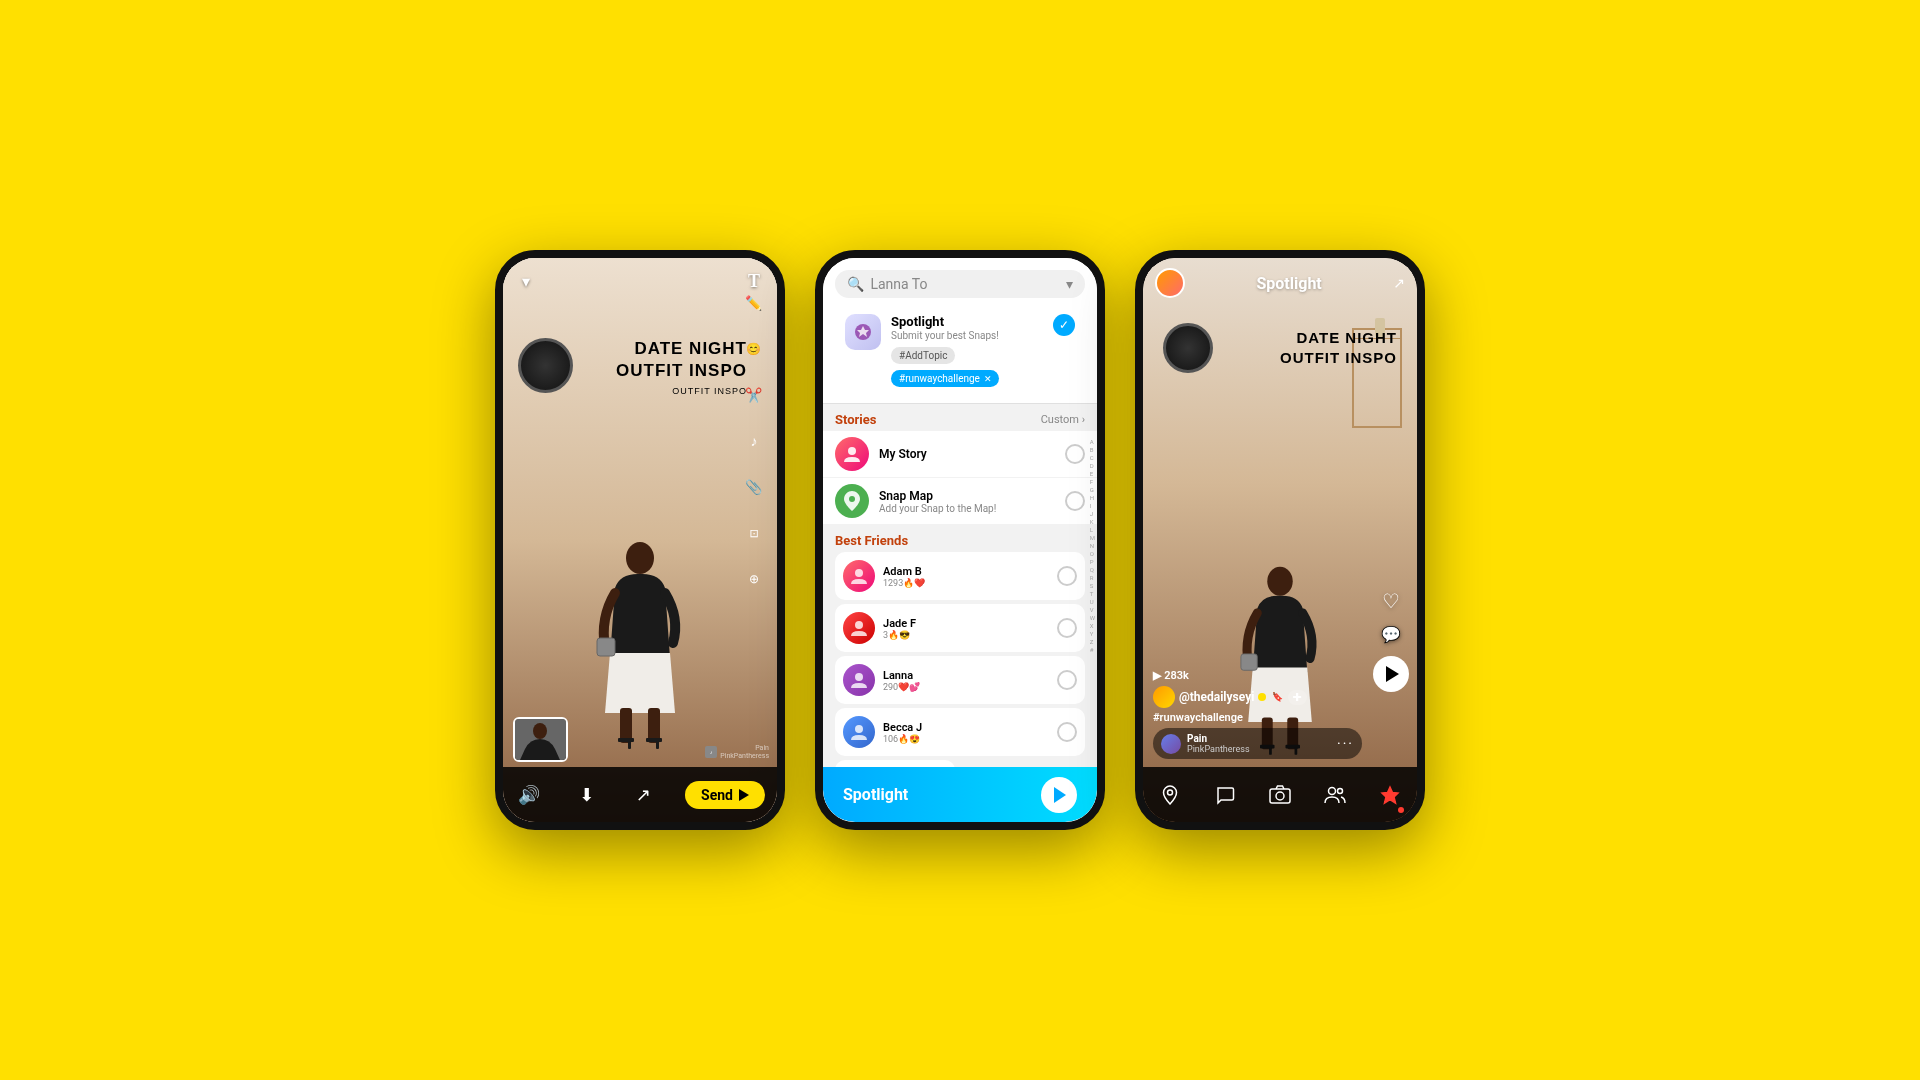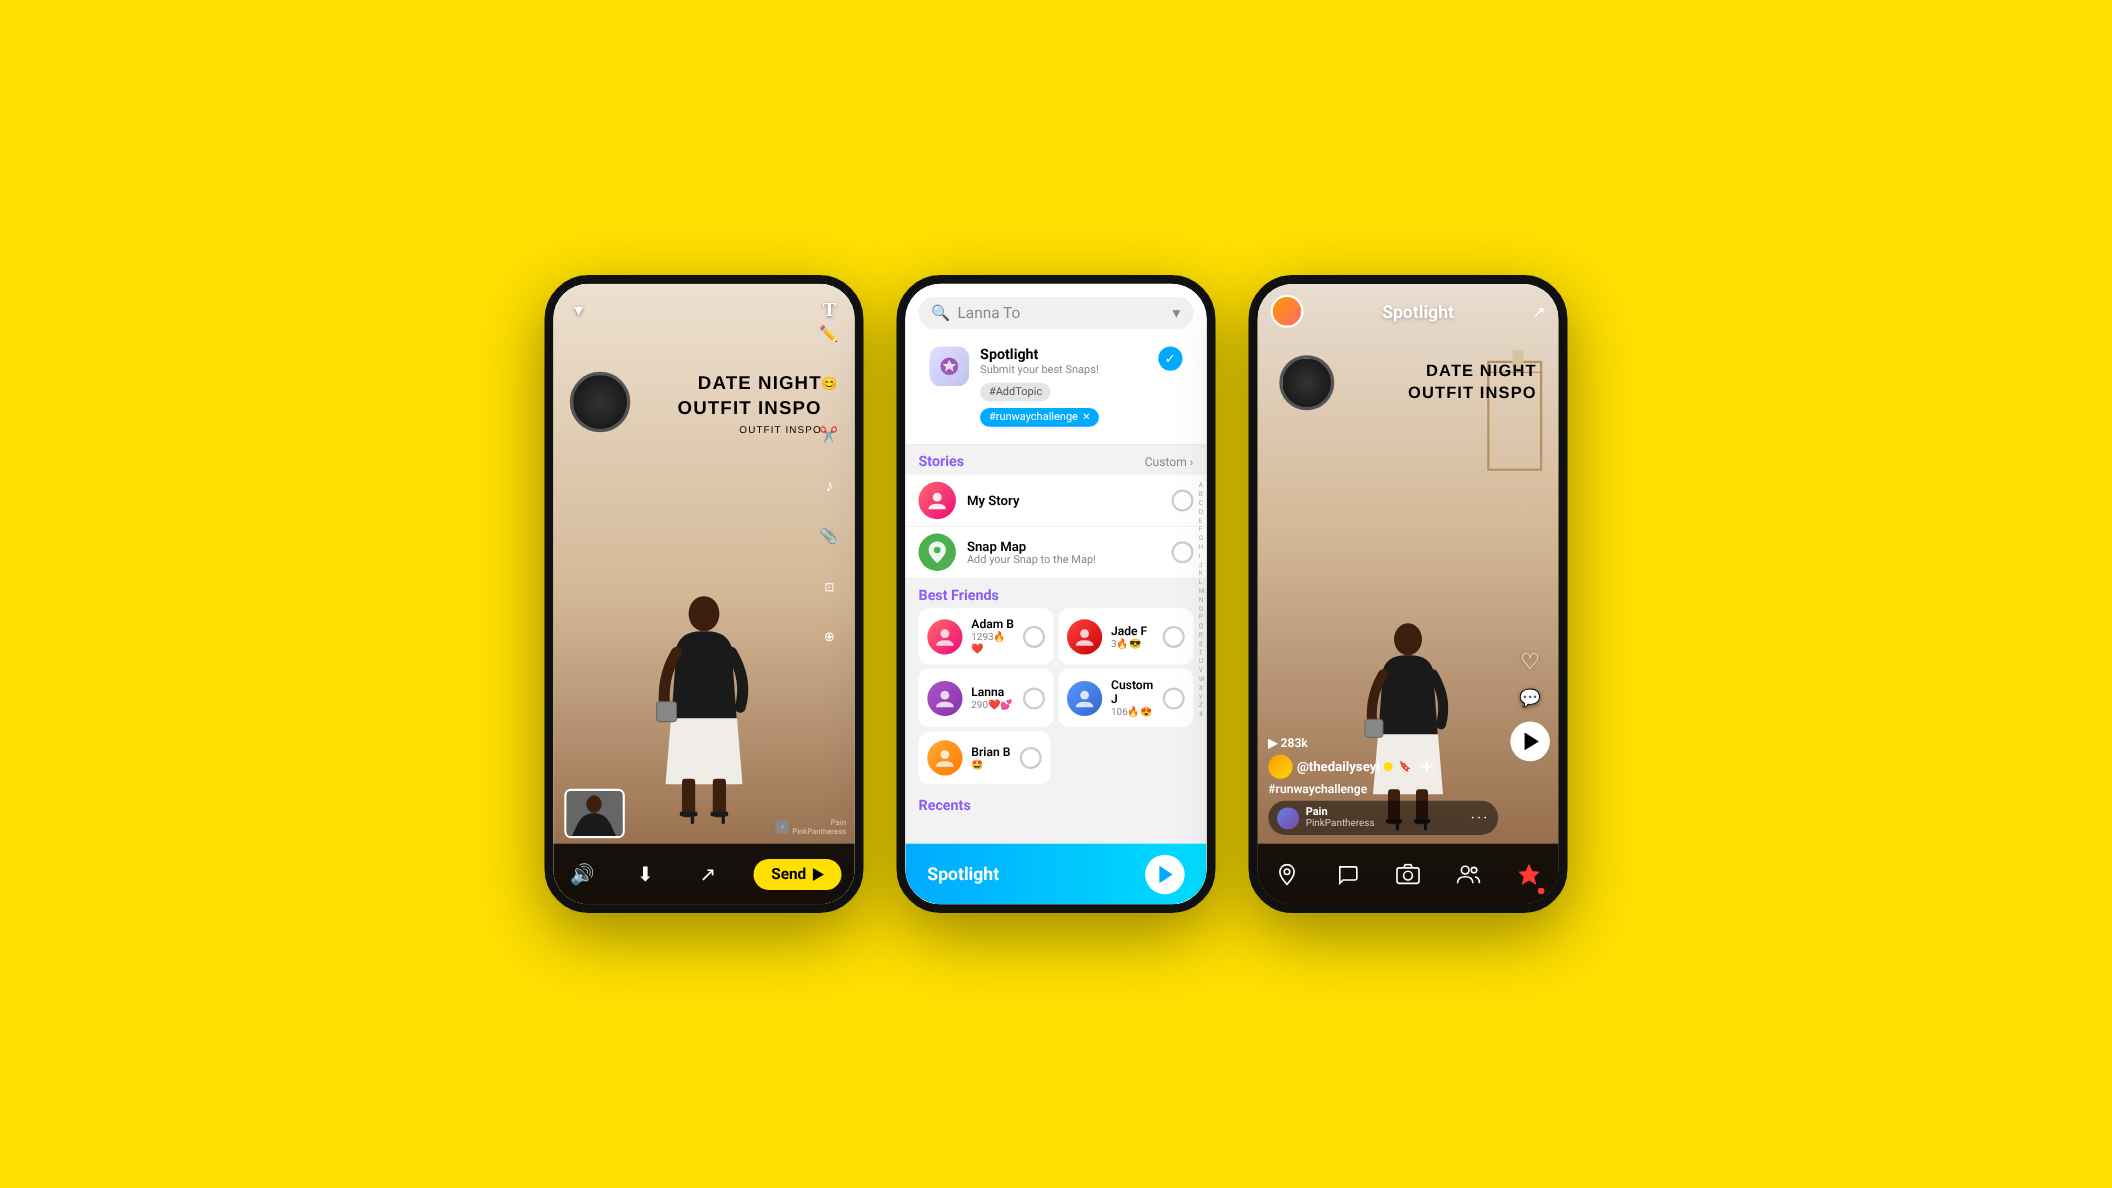--- a/index.html
+++ b/index.html
@@ -298,21 +298,21 @@
     }
     .section-header {
       display: flex;
       justify-content: space-between;
       align-items: center;
       padding: 8px 12px 4px;
     }
     .section-title {
       font-size: 13px;
       font-weight: 700;
-      color: #8b5cf6;
+      color: #c2410c;
     }
     .section-action {
       font-size: 11px;
       color: #888;
     }
     .story-item {
       display: flex;
       align-items: center;
       gap: 10px;
       padding: 6px 12px;
@@ -352,21 +352,21 @@
       color: #888;
     }
     .radio-circle {
       width: 20px;
       height: 20px;
       border-radius: 50%;
       border: 2px solid #ccc;
     }
     .friends-grid {
       display: grid;
-      grid-template-columns: 1fr 1fr;
+      grid-template-columns: 1fr;
       gap: 4px;
       padding: 0 12px;
       margin-bottom: 4px;
     }
     .friend-card {
       background: #fff;
       border-radius: 10px;
       padding: 8px;
       display: flex;
       align-items: center;
@@ -889,21 +889,21 @@
           </div>
 
           <div class="friend-card">
             <div class="friend-avatar" style="background:linear-gradient(135deg,#5599ff,#3366cc);">
               <svg width="20" height="20" viewBox="0 0 20 20">
                   <circle cx="10" cy="7" r="4" fill="#fff" opacity="0.8"></circle>
                   <path d="M2 18 Q2 13 10 13 Q18 13 18 18" fill="#fff" opacity="0.8"></path>
                 </svg>
             </div>
             <div class="friend-info">
-              <div class="friend-name">Custom J</div>
+              <div class="friend-name">Becca J</div>
               <div class="friend-score">106🔥😍</div>
             </div>
             <div class="radio-circle"></div>
           </div>
         </div>
 
         <div style="padding: 0 12px 4px;">
           <div class="friend-card" style="width:48%;">
             <div class="friend-avatar" style="background:linear-gradient(135deg,#ffaa33,#ff7700);">
               <svg width="20" height="20" viewBox="0 0 20 20">

